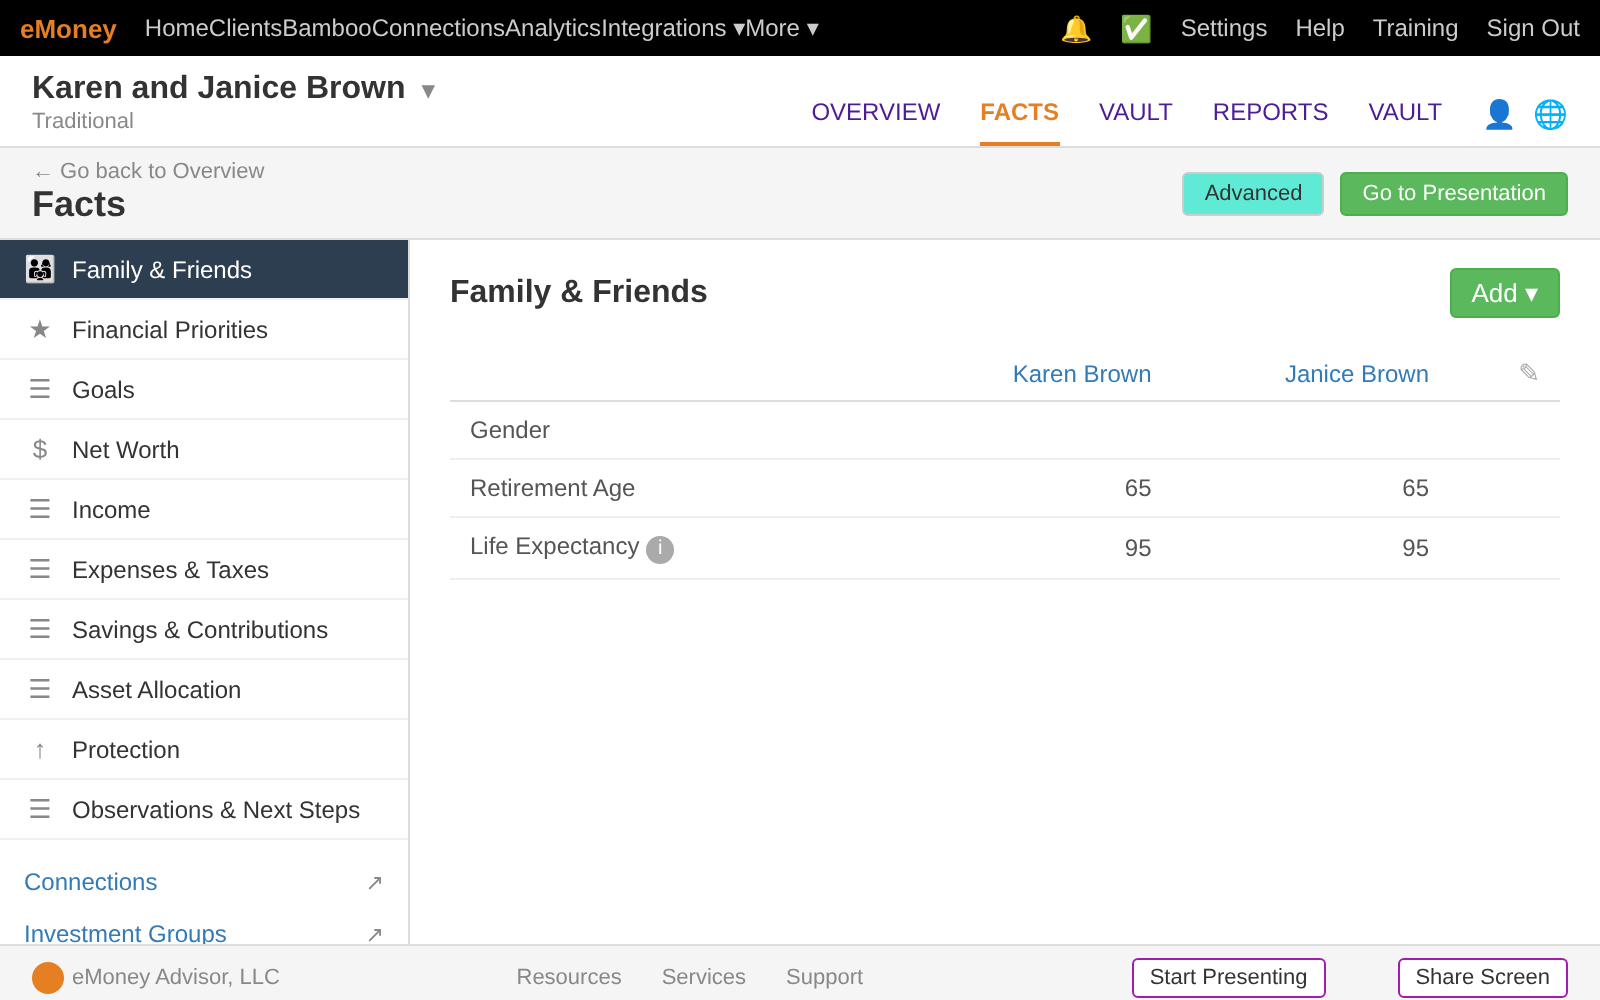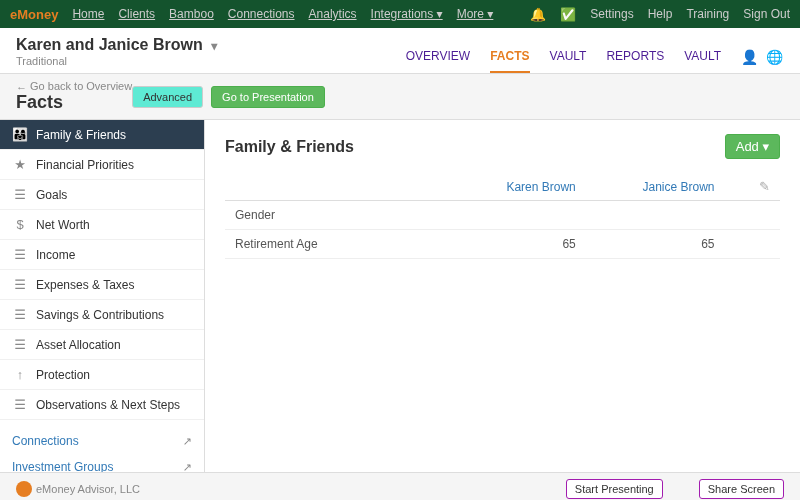--- a/index.html
+++ b/index.html
@@ -1,38 +1,36 @@
 <!DOCTYPE html>
 <html><head>
   <meta charset="utf-8">
   <style>
     * { box-sizing: border-box; margin: 0; padding: 0; }
     body { font-family: Arial, sans-serif; font-size: 13px; color: #333; background: #fff; width: 800px; height: 500px; overflow: hidden; }
 
     
     .top-nav {
-      background: #14532d;
+      background: #000000;
       height: 28px;
       display: flex;
       align-items: center;
       padding: 0 10px;
       color: #ccc;
       font-size: 12px;
     }
     .top-nav .brand {
       color: #e67e22;
       font-weight: bold;
       font-size: 13px;
       margin-right: 14px;
     }
     .top-nav .nav-items {
       display: flex;
-      gap: 14px;
       flex: 1;
-      text-decoration: underline;
     }
     .top-nav .nav-items a {
       color: #ccc;
       text-decoration: none;
       font-size: 12px;
     }
     .top-nav .nav-right {
       display: flex;
       gap: 14px;
       align-items: center;
@@ -98,21 +96,21 @@
       cursor: pointer;
     }
 
     
     .page-header {
       background: #f5f5f5;
       border-bottom: 1px solid #ddd;
       padding: 6px 16px;
       display: flex;
       align-items: center;
-      justify-content: flex-start;
+      justify-content: space-between;
     }
     .page-header .breadcrumb {
       font-size: 11px;
       color: #888;
     }
     .page-header .page-title {
       font-size: 18px;
       font-weight: bold;
       color: #333;
     }
@@ -420,29 +418,43 @@
           <td></td>
           <td></td>
           <td></td>
         </tr>
         <tr class="table-row">
           <td class="col-label">Retirement Age</td>
           <td>65</td>
           <td>65</td>
           <td></td>
         </tr>
+        <tr class="table-row">
+          <td class="col-label">
+            <span>Life Expectancy</span>
+            <span class="info-icon">i</span>
+          </td>
+          <td>95</td>
+          <td>95</td>
+          <td></td>
+        </tr>
       </tbody>
     </table>
   </div>
 </div>
 
 <div class="footer">
   <div class="footer-section">
     <span style="display:flex;align-items:center;gap:4px;">
       <span style="width:16px;height:16px;background:#e67e22;border-radius:50%;display:inline-block;"></span>
       <span>eMoney Advisor, LLC</span>
     </span>
   </div>
   <div class="footer-section">
+    <span>Resources</span>
+    <span>Services</span>
+    <span>Support</span>
+  </div>
+  <div class="footer-section">
     <button class="footer-btn">Start Presenting</button>
     <button class="footer-btn">Share Screen</button>
   </div>
 </div>
 
 </body></html>

